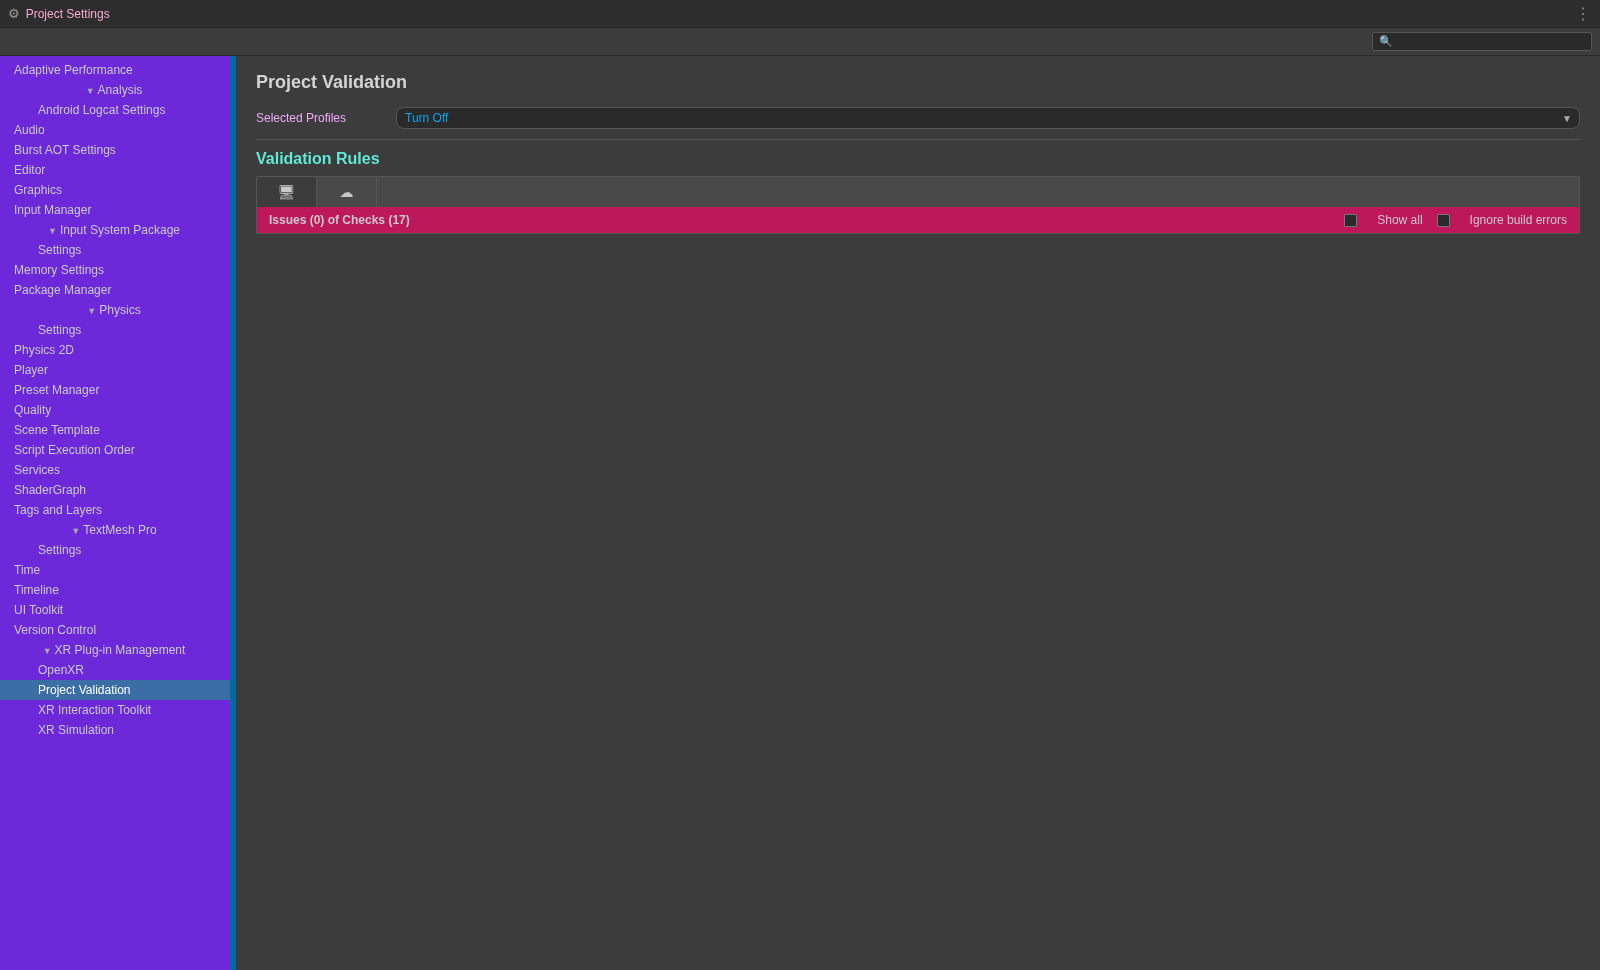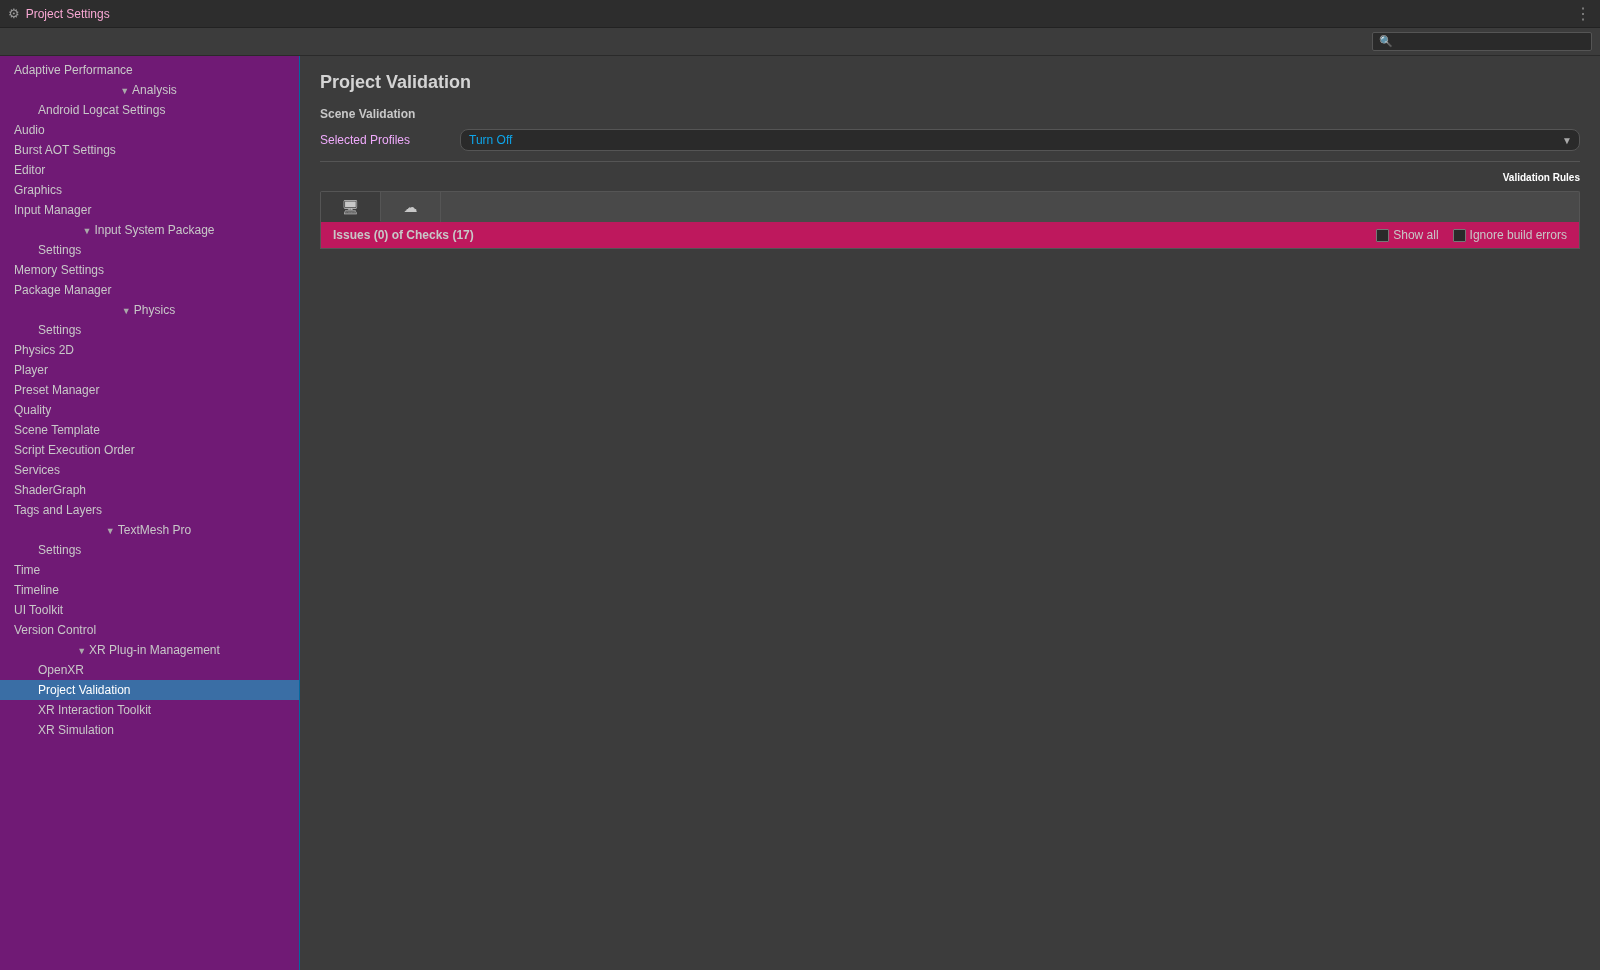--- a/index.html
+++ b/index.html
@@ -73,24 +73,24 @@
     }
 
     
     .main-layout {
       display: flex;
       height: calc(970px - 28px - 28px);
     }
 
     
     .sidebar {
-      width: 300px;
-      background: #701a75;
+      width: 236px;
+      background: #6d28d9;
       overflow-y: auto;
-      border-right: 1px solid #0369a1;
+      border-right: 6px solid #0369a1;
       padding: 4px 0;
     }
     .sidebar-item {
       padding: 3px 8px 3px 14px;
       cursor: pointer;
       color: #c8c8c8;
       font-size: 12px;
       white-space: nowrap;
     }
     .sidebar-item.active {
@@ -168,25 +168,24 @@
       font-size: 10px;
     }
 
     .section-divider {
       height: 1px;
       background: #555;
       margin: 10px 0;
     }
 
     .validation-rules-label {
-      font-size: 10px;
+      font-size: 16px;
       font-weight: bold;
-      color: #ffffff;
+      color: #5eead4;
       margin-bottom: 8px;
-      text-align: right;
     }
 
     
     .icon-tabs-bar {
       display: flex;
       background: #494949;
       border: 1px solid #555;
       border-bottom: none;
       border-radius: 2px 2px 0 0;
     }
@@ -222,21 +221,21 @@
       font-weight: 600;
     }
     .issues-controls {
       display: flex;
       align-items: center;
       gap: 14px;
     }
     .checkbox-row {
       display: flex;
       align-items: center;
-      gap: 4px;
+      gap: 20px;
       font-size: 12px;
       color: #c8c8c8;
       cursor: pointer;
     }
     .checkbox-box {
       width: 13px;
       height: 13px;
       background: #2a2a2a;
       border: 1px solid #777;
       border-radius: 1px;
@@ -298,21 +297,20 @@
       <div class="sidebar-item group-header"><span class="arrow">▼ </span><span>XR Plug-in Management</span></div>
       <div class="sidebar-item indent"><span>OpenXR</span></div>
       <div class="sidebar-item active indent"><span>Project Validation</span></div>
       <div class="sidebar-item indent"><span>XR Interaction Toolkit</span></div>
       <div class="sidebar-item indent"><span>XR Simulation</span></div>
     </div>
 
   <div class="content-panel">
     <div class="panel-title">Project Validation</div>
 
-    <div class="section-label">Scene Validation</div>
 
     <div class="field-row">
       <span class="field-label">Selected Profiles</span>
       <div class="field-select-wrap">
         <select class="field-select">
           <option>Turn Off</option>
           <option>Option 1</option>
           <option>Option 2</option>
         </select>
         <span class="select-arrow">▼</span>

